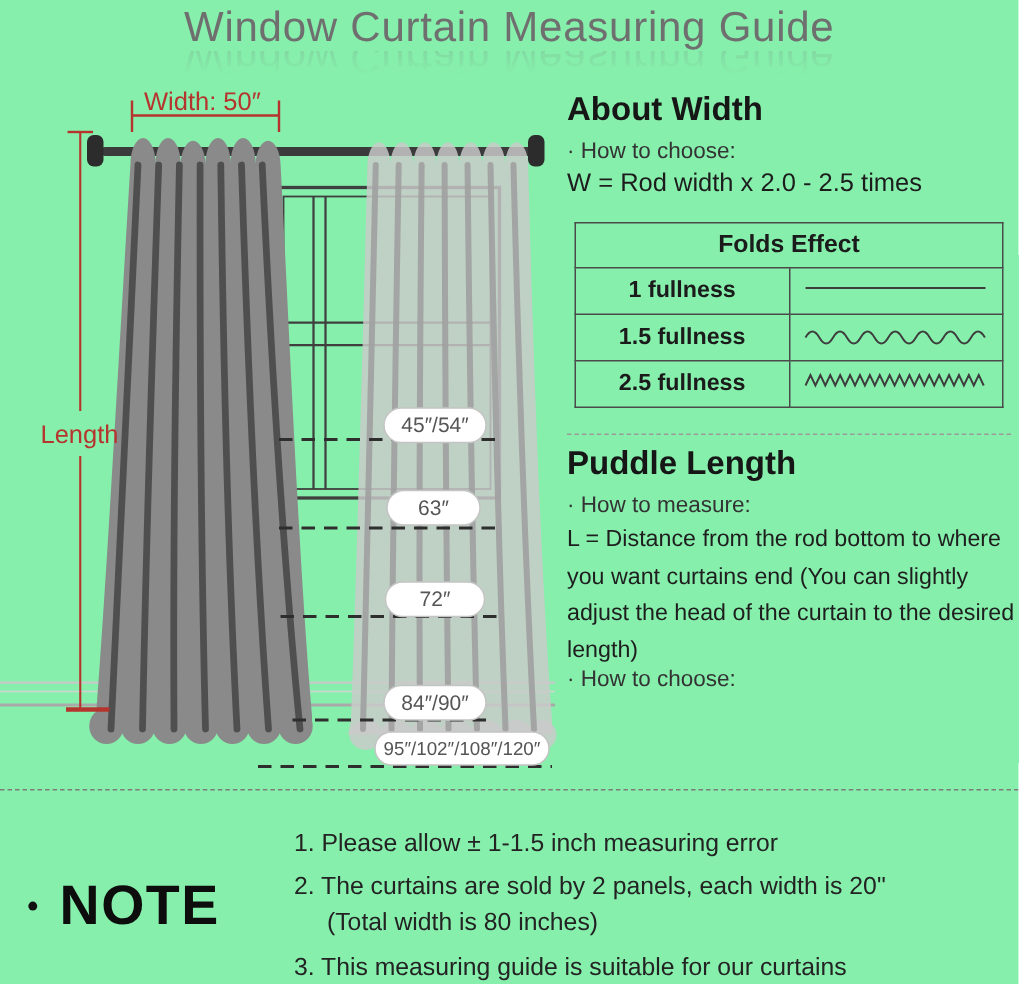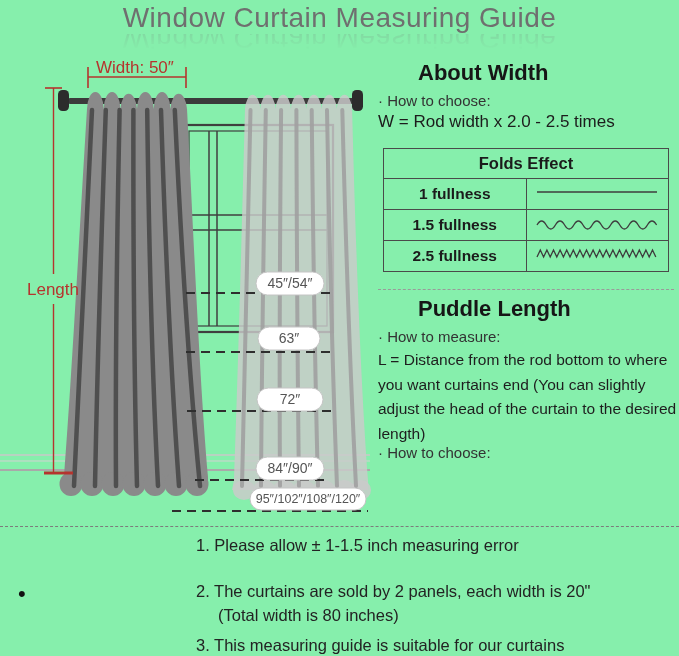--- a/index.html
+++ b/index.html
@@ -8,21 +8,21 @@
   
   .title-wrap{position:absolute;top:2px;left:0;width:100%;text-align:center;}
   .title{font-size:28px;font-weight:400;color:#6f6f6f;letter-spacing:.5px;}
   .title-reflect{font-size:28px;font-weight:400;color:#6f6f6f;letter-spacing:.5px;
     transform:scaleY(-1);opacity:.18;height:20px;overflow:hidden;filter:blur(.4px);
     -webkit-mask-image:linear-gradient(to bottom,transparent 20%,rgba(0,0,0,.9));
     mask-image:linear-gradient(to bottom,transparent 20%,rgba(0,0,0,.9));}
   .illus{position:absolute;left:0;top:52px;}
   
   .abs{position:absolute;}
-  .h2{font-size:22px;font-weight:700;color:#161616;margin-left:40px;}
+  .h2{font-size:22px;font-weight:700;color:#161616;}
   .small{font-size:15px;color:#333;}
   .formula{font-size:17px;color:#1c1c1c;}
   .folds-table{position:absolute;left:383px;top:148px;width:286px;border-collapse:collapse;
     table-layout:fixed;}
   .folds-table th,.folds-table td{border:1.4px solid #4a4a4a;text-align:center;
     font-weight:700;color:#1b1b1b;padding:0;}
   .folds-table th{font-size:16.5px;height:29px;}
   .folds-table td{font-size:15.5px;height:30px;}
   .folds-table td.lbl{width:126px;}
   .dash-sep{border-top:1px dashed #9a9a9a;height:0;}
@@ -204,20 +204,21 @@
 
   <div class="abs h2" style="left:378px;top:296px;">Puddle Length</div>
   <div class="abs small" style="left:378px;top:328px;">· How to measure:</div>
   <div class="abs para" style="left:378px;top:348px;width:302px;">L = Distance from the rod bottom to where you want curtains end  (You can slightly adjust the head of the curtain to the desired length)</div>
   <div class="abs small" style="left:378px;top:444px;">· How to choose:</div>
 
   <div class="abs dash-sep-strong" style="left:0;top:526px;width:679px;"></div>
 
   <div class="abs note-head" style="left:18px;top:583px;">
     <span class="note-bullet">•</span>
+    <span class="note-word">NOTE</span>
   </div>
 
-  <div class="abs note-item" style="left:196px;top:536px;text-align:center;">1. Please allow ± 1-1.5 inch measuring error</div>
+  <div class="abs note-item" style="left:196px;top:553px;text-align:center;">1. Please allow ± 1-1.5 inch measuring error</div>
   <div class="abs note-item" style="left:196px;top:582px;">2. The curtains are sold by 2 panels, each width is 20"</div>
   <div class="abs note-item" style="left:218px;top:606px;">(Total width is 80 inches)</div>
   <div class="abs note-item" style="left:196px;top:636px;">3. This measuring guide is suitable for our curtains</div>
 
 </div>
 
 </body></html>

